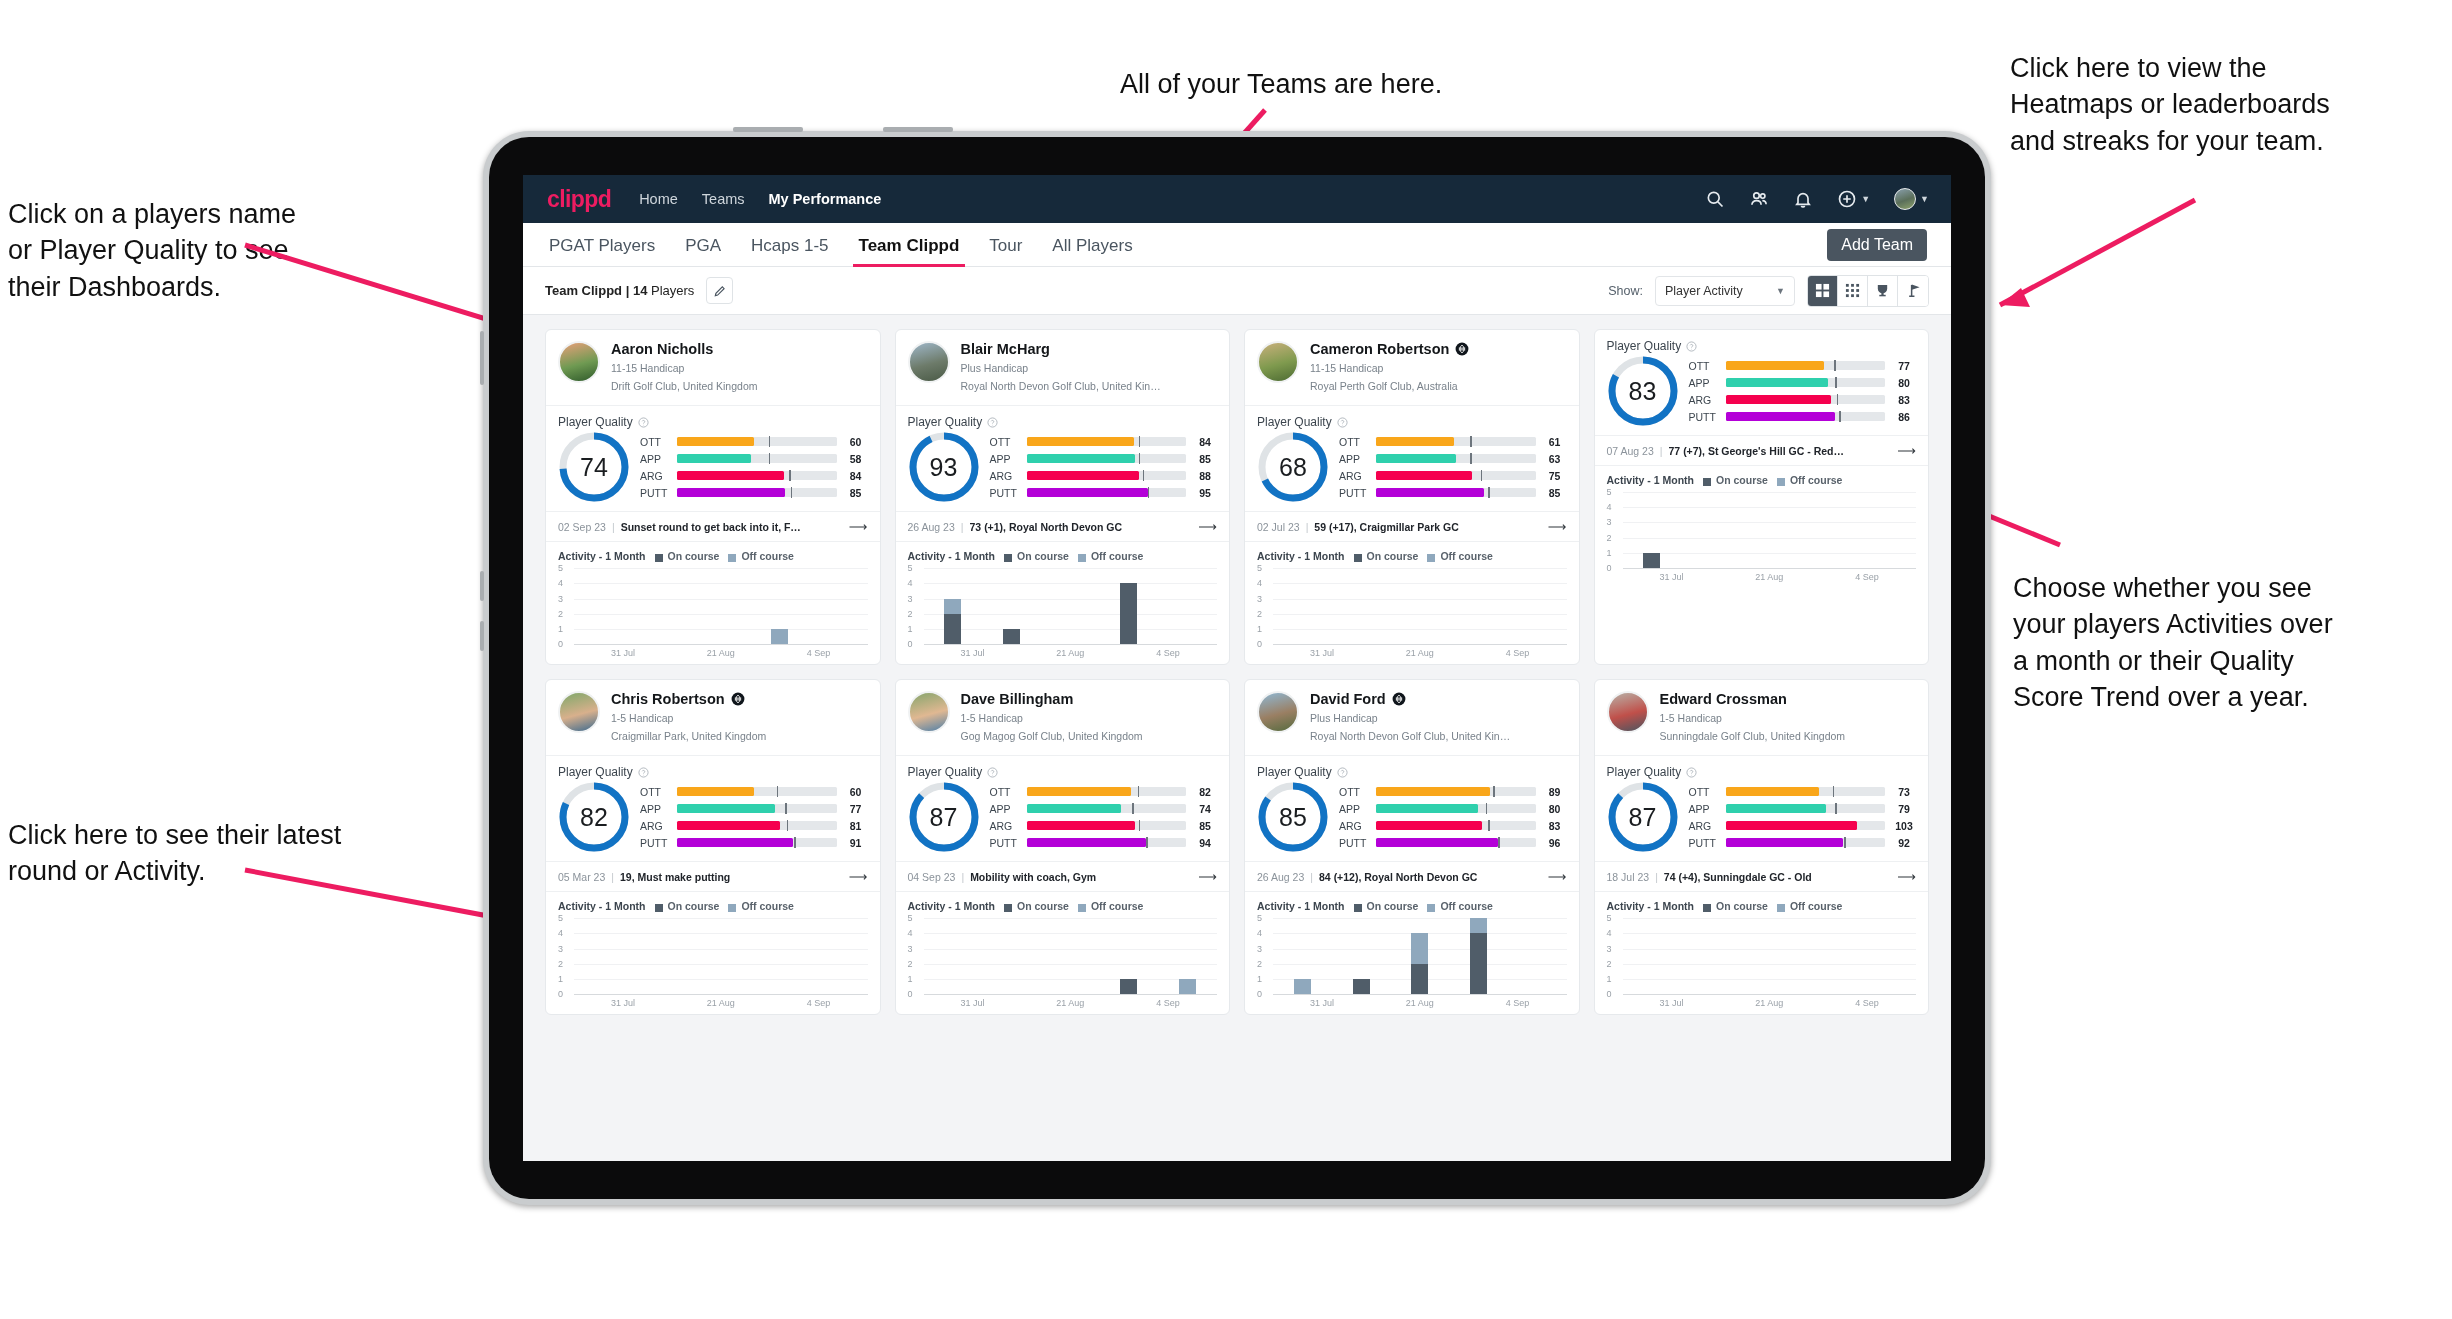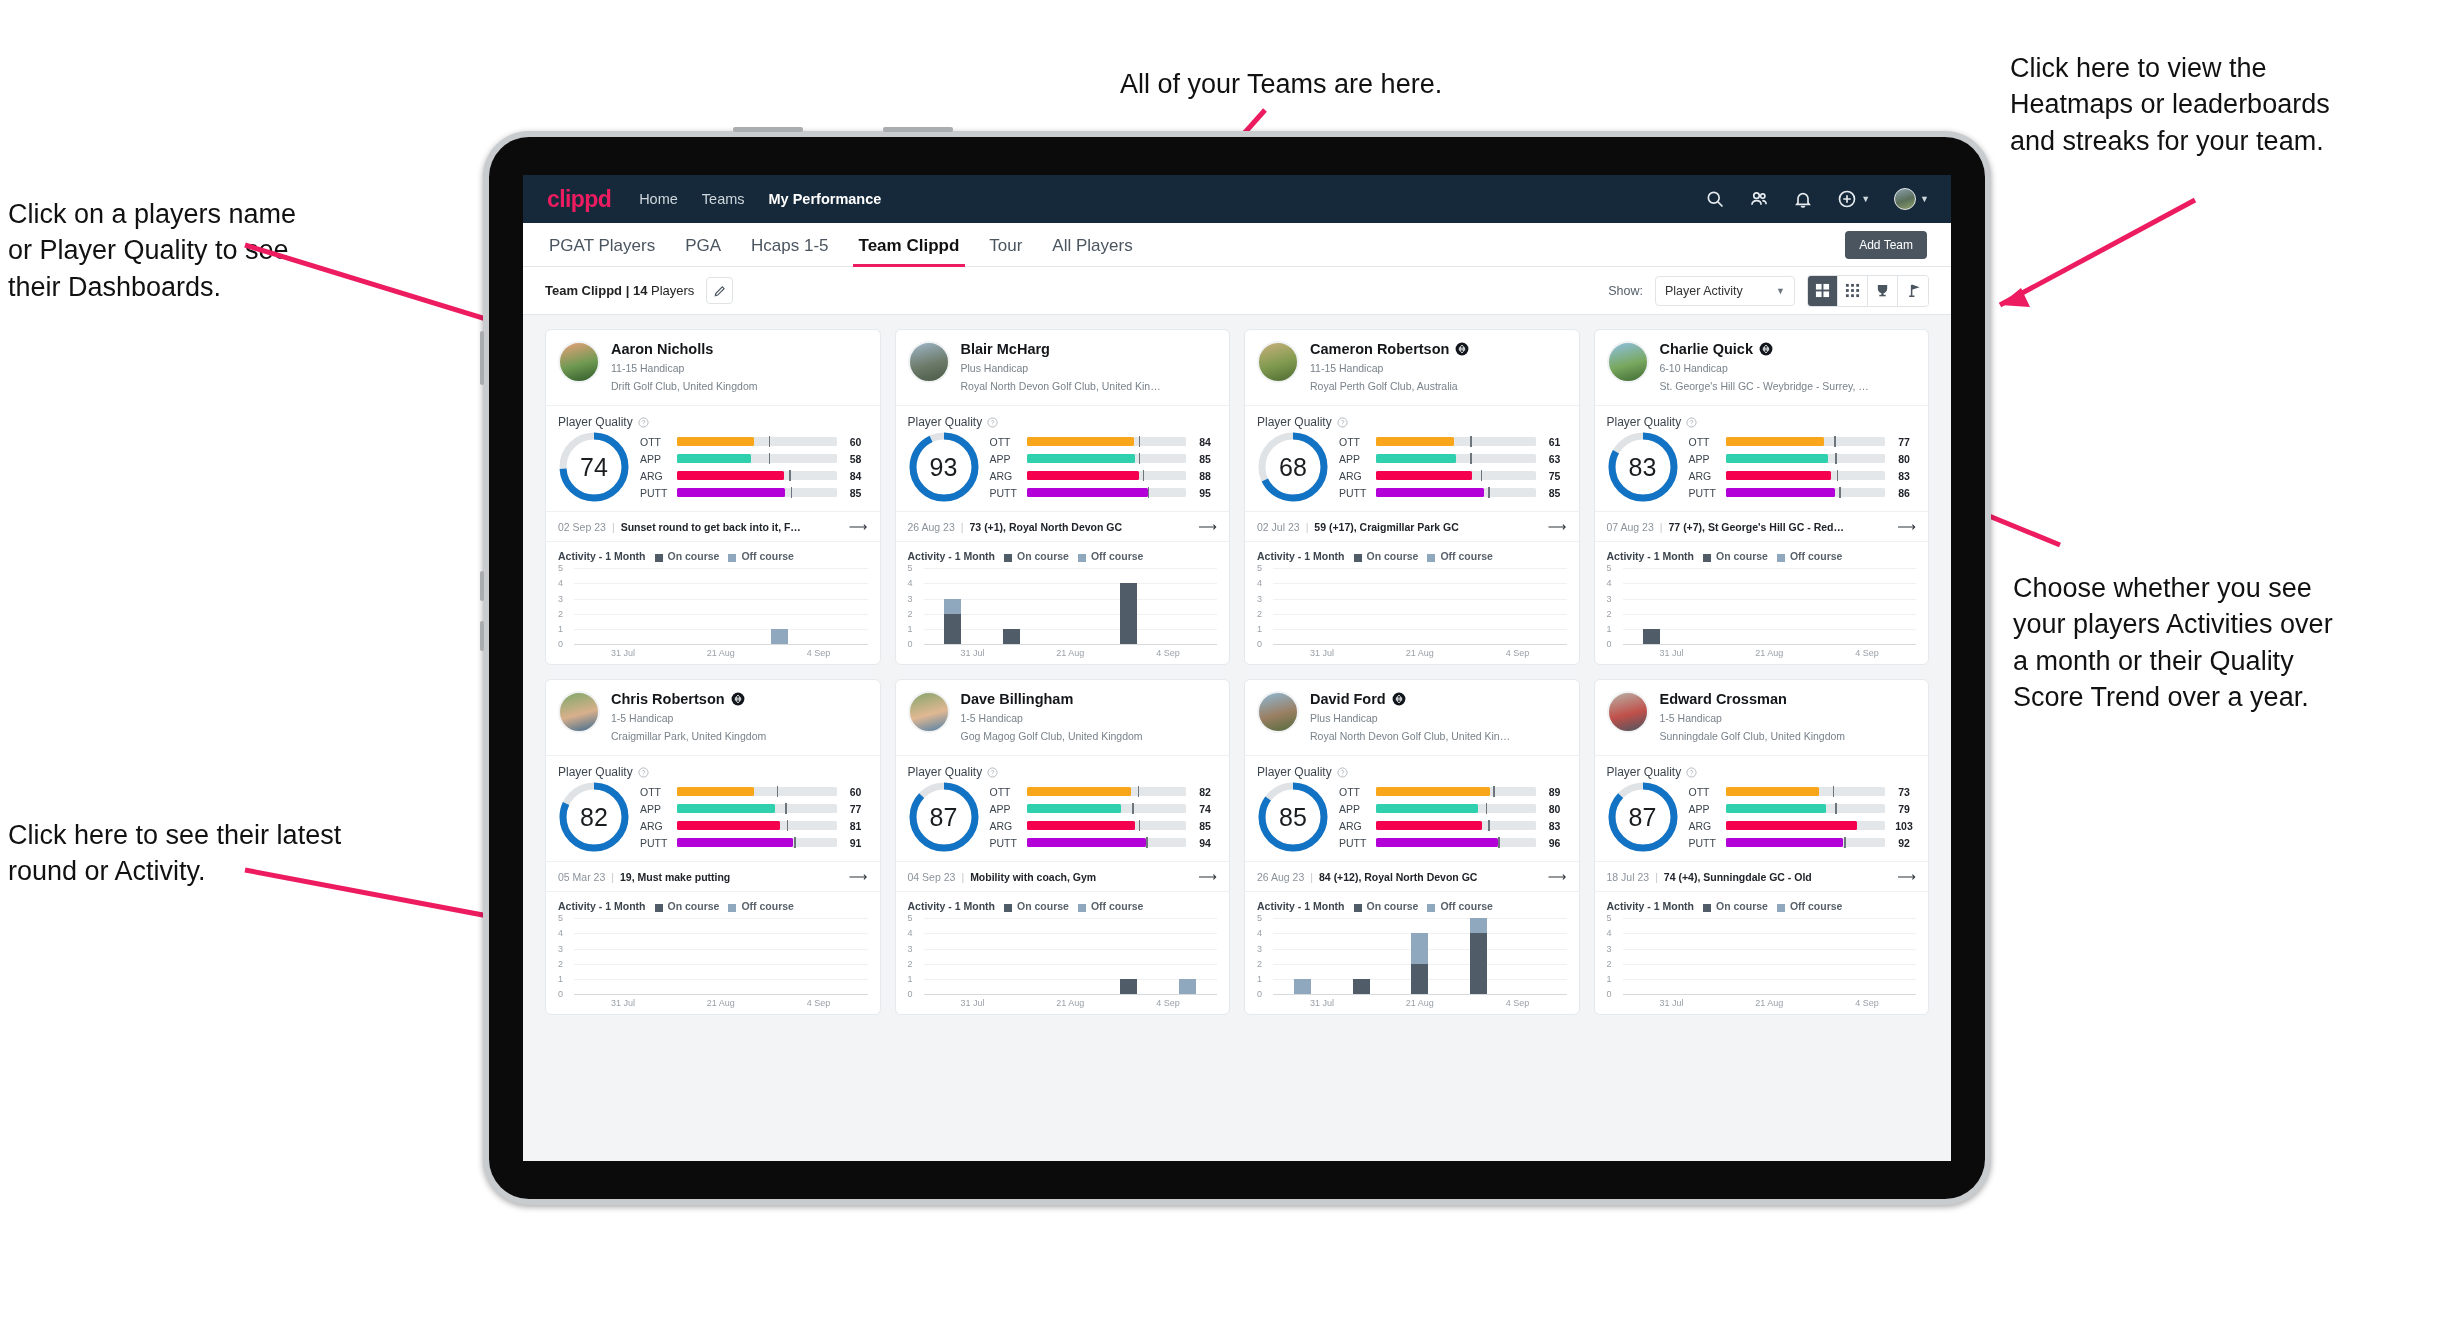--- a/index.html
+++ b/index.html
@@ -33,21 +33,21 @@
      border:1.5px solid #e7eaec; }
 
   
   #tabsbar { height:44px; background:#fff; border-bottom:1px solid #e3e6e9;
              display:flex; align-items:center; padding:0 24px; position:relative; }
   .tab { font-size:17px; color:#4a5560; margin-right:26px; padding:12px 2px 10px;
          position:relative; white-space:nowrap; }
   .tab.active { color:#111; font-weight:bold; }
   .tab.active::after { content:""; position:absolute; left:-4px; right:-4px; bottom:-1px;
                        height:3px; background:#ed1c61; }
-  #add-team { margin-left:auto; background:#4a5560; color:#fff; font-size:12px;
+  #add-team { margin-left:auto; background:#4a5560; color:#fff; font-size:16px;
               padding:7px 14px; border-radius:4px; }
 
   
   #toolbar { height:48px; background:#fff; border-bottom:1px solid #e3e6e9;
              display:flex; align-items:center; padding:0 22px; gap:12px; }
   .team-label { font-size:13px; color:#222; white-space:nowrap; }
   .team-label b { font-weight:bold; }
   .edit-btn { width:27px; height:27px; border:1px solid #dfe3e6; border-radius:4px;
               display:flex; align-items:center; justify-content:center; background:#fff; }
   .search-wrap { flex:1; height:30px; border:1px solid #e2e5e8; border-radius:4px;
@@ -645,35 +645,20 @@
                 </div>
       </div>
       <div class="xax">
                 <div class="xt">31 Jul</div>
                 <div class="xt">21 Aug</div>
                 <div class="xt">4 Sep</div>
               </div>
     </div>
           </div>
           <div class="card">
-    <div class="card-head">
-      <div class="pavatar" style="background:linear-gradient(165deg,#8fc0e3 0%,#79a85f 55%,#3f6b34 100%)"></div>
-      <div style="min-width:0">
-        <div class="pname">
-          <span>Charlie Quick</span>
-          <svg class="verified" viewBox="0 0 24 24">
-  <circle cx="12" cy="12" r="11" fill="#10161c"></circle>
-  <path d="M6.5 10.5h11M6.5 13.5h11" stroke="#fff" stroke-width="1.6" fill="none"></path>
-  <path d="M12 5.5a7.5 7.5 0 0 0 0 13 7.5 7.5 0 0 0 0-13z" fill="none" stroke="#fff" stroke-width="1.6"></path>
-                  </svg>
-        </div>
-        <div class="pmeta">6-10 Handicap</div>
-        <div class="pmeta">St. George's Hill GC - Weybridge - Surrey, …</div>
-      </div>
-    </div>
 
     <div class="pq-title">
       <span>Player Quality</span>
       <svg width="11" height="11" viewBox="0 0 24 24" fill="none" stroke="#aeb5bb" stroke-width="2">
         <circle cx="12" cy="12" r="10"></circle>
                 <path d="M9.2 9.3a2.9 2.9 0 0 1 5.6 1c0 1.9-2.8 2-2.8 4"></path>
         <circle cx="12" cy="17.6" r=".9" fill="#aeb5bb" stroke="none"></circle>
               </svg>
     </div>
 

